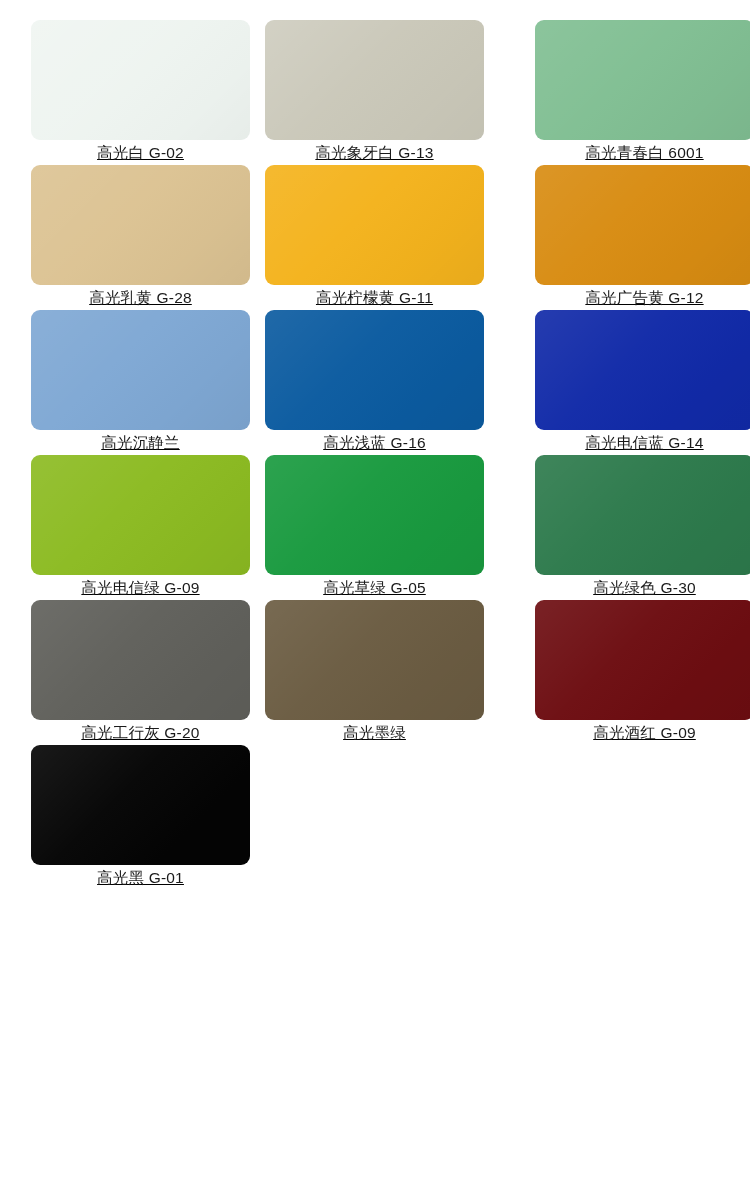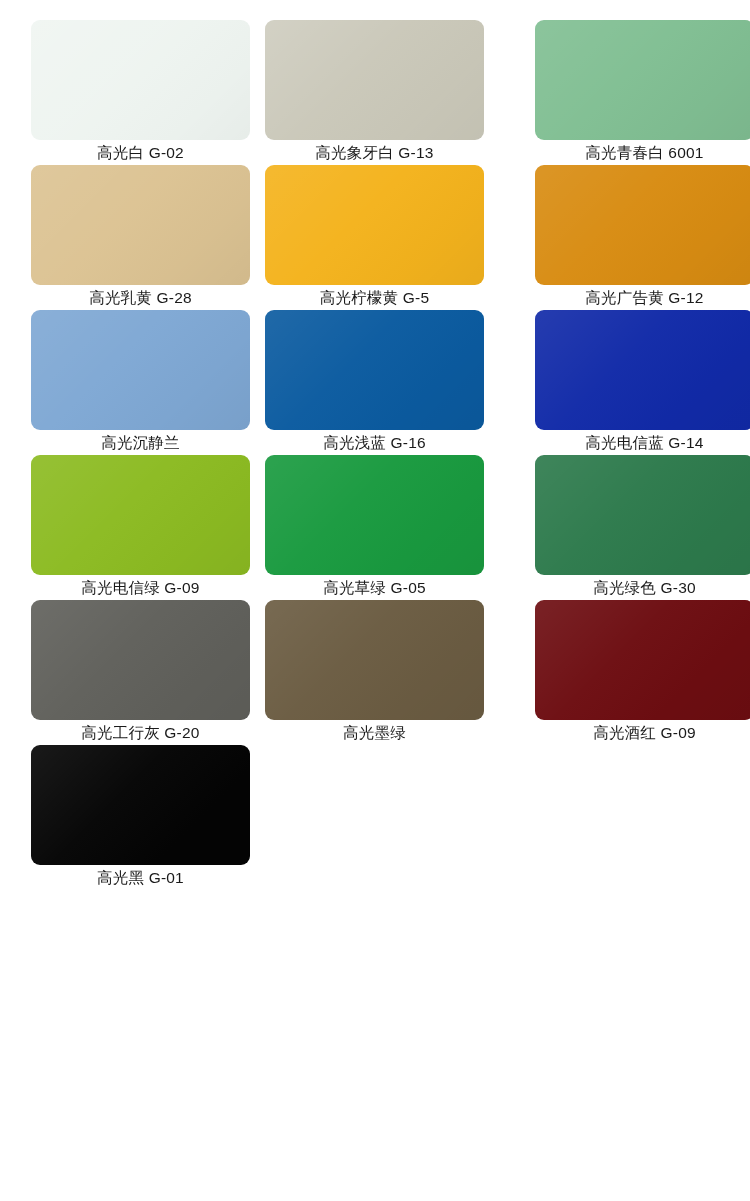--- a/index.html
+++ b/index.html
@@ -21,20 +21,21 @@
     box-sizing: border-box;
     padding: 20px 31px 0 31px;
   }
   .swatch-row {
     display: flex;
     flex-direction: row;
     width: 688px;
     height: 145px;
     margin: 0;
     padding: 0;
+    text-decoration: underline;
   }
   .swatch-cell {
     width: 219px;
     margin-right: 15px;
     display: flex;
     flex-direction: column;
     align-items: center;
   }
   .swatch-cell:last-child {
     margin-right: 0;
@@ -93,21 +94,21 @@
     </div>
   </div>
 
   <div class="swatch-row">
     <div class="swatch-cell">
       <div class="swatch-chip" style="background-color: rgb(220, 195, 147);"></div>
       <div class="swatch-label">高光乳黄 G-28</div>
     </div>
     <div class="swatch-cell">
       <div class="swatch-chip" style="background-color: rgb(244, 179, 29);"></div>
-      <div class="swatch-label">高光柠檬黄 G-5</div>
+      <div class="swatch-label">高光柠檬黄 G-11</div>
     </div>
     <div class="swatch-cell">
       <div class="swatch-chip" style="background-color: rgb(216, 140, 18);"></div>
       <div class="swatch-label">高光广告黄 G-12</div>
     </div>
   </div>
 
   <div class="swatch-row">
     <div class="swatch-cell">
       <div class="swatch-chip" style="background-color: rgb(127, 168, 212);"></div>

